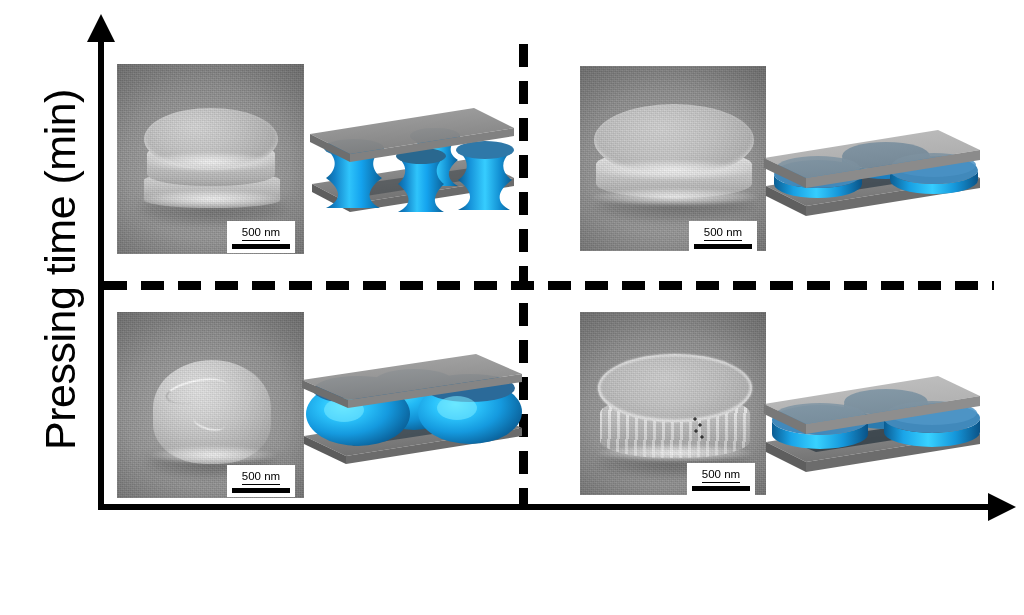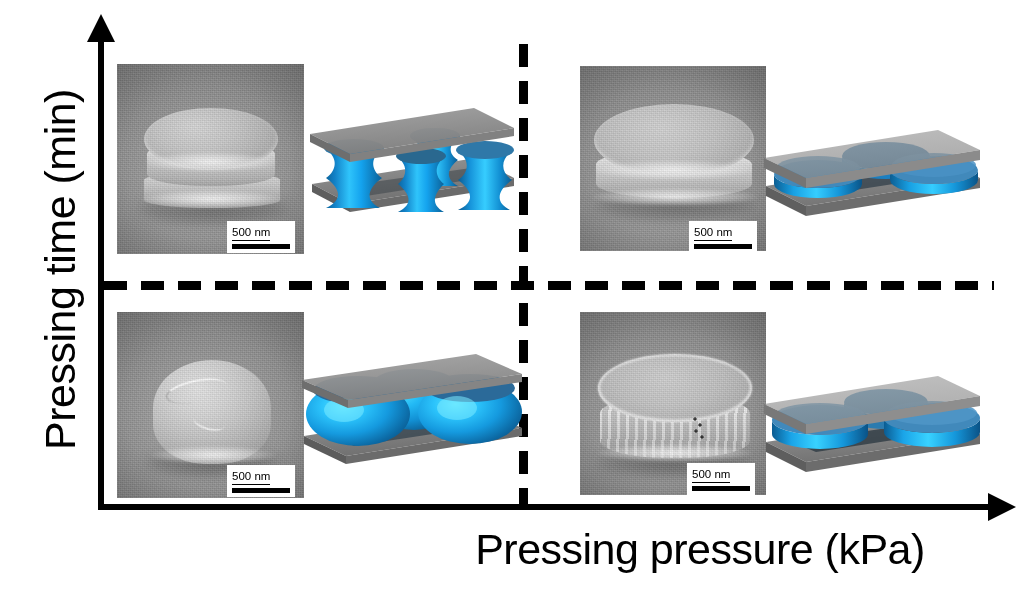--- a/index.html
+++ b/index.html
@@ -133,20 +133,21 @@
     background: radial-gradient(ellipse at 50% 50%,
       rgba(255,255,255,.85) 0%, rgba(255,255,255,.35) 48%, rgba(255,255,255,0) 72%);
     filter: blur(1.5px);
   }
 
   
   .scalebar {
     position: absolute;
     background: #ffffff;
     padding: 2px 5px 4px 5px;
+    text-align: center;
     line-height: 1;
   }
   .scalebar-text {
     font-size: 11.5px;
     color: #000000;
     font-family: "Liberation Sans", sans-serif;
     border-bottom: 1px solid #000;
     display: inline-block;
     padding-bottom: 1px;
   }
@@ -166,21 +167,20 @@
 <body>
 
 <div id="figure">
 
   <div class="axis-line" id="y-axis-line"></div>
   <div class="arrowhead" id="y-axis-arrow"></div>
   <div class="axis-line" id="x-axis-line"></div>
   <div class="arrowhead" id="x-axis-arrow"></div>
 
   <div id="y-axis-label">Pressing time (min)</div>
-  <div id="x-axis-label">Pressing pressure (kPa)</div>
 
   <div id="divider-horizontal"></div>
   <div id="divider-vertical"></div>
 
   <div class="quadrant">
 
     <div class="sem" style="left:117px; top:64px; width:187px; height:190px;">
       <div class="sem-bg"></div>
 
       <div class="p-shadow" style="left:18px; top:128px; width:156px; height:34px;"></div>

